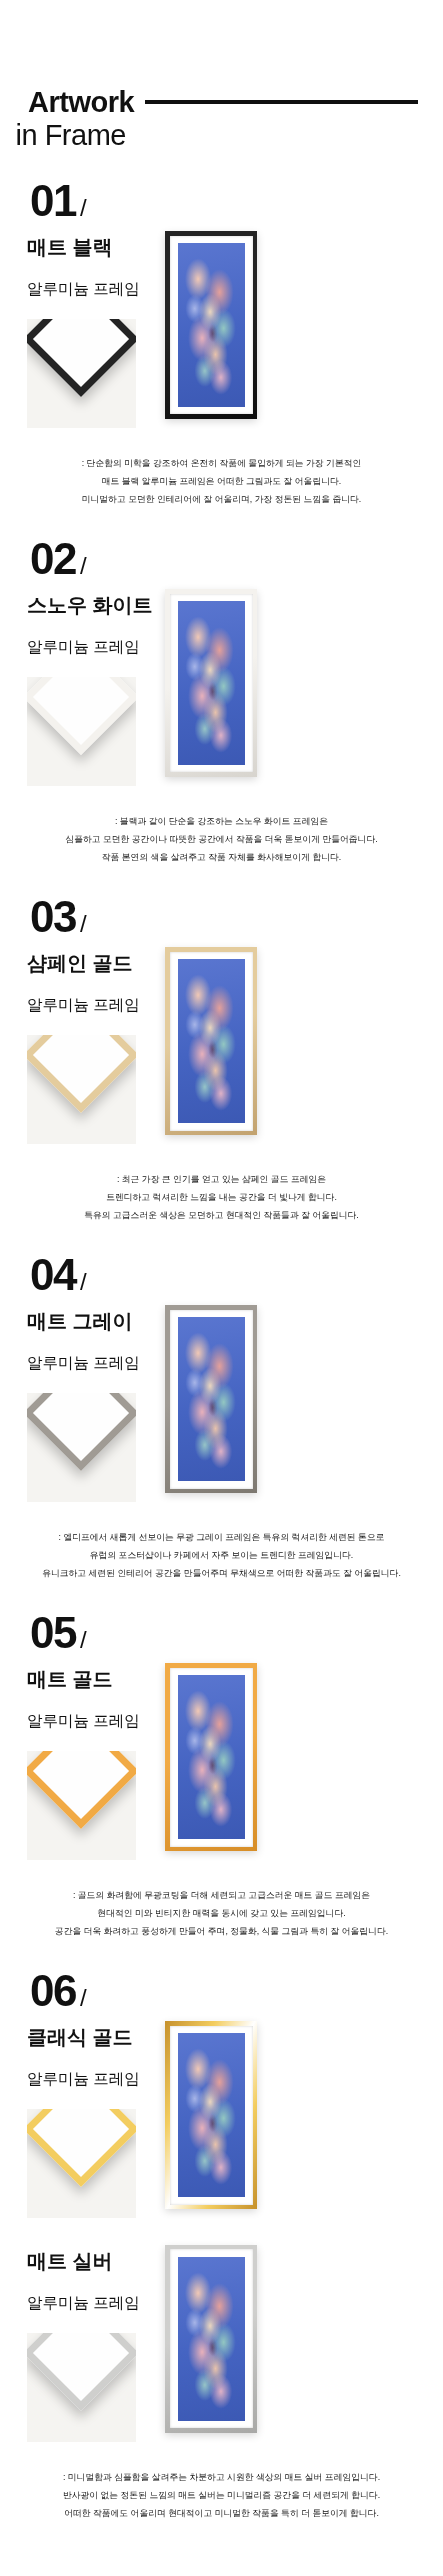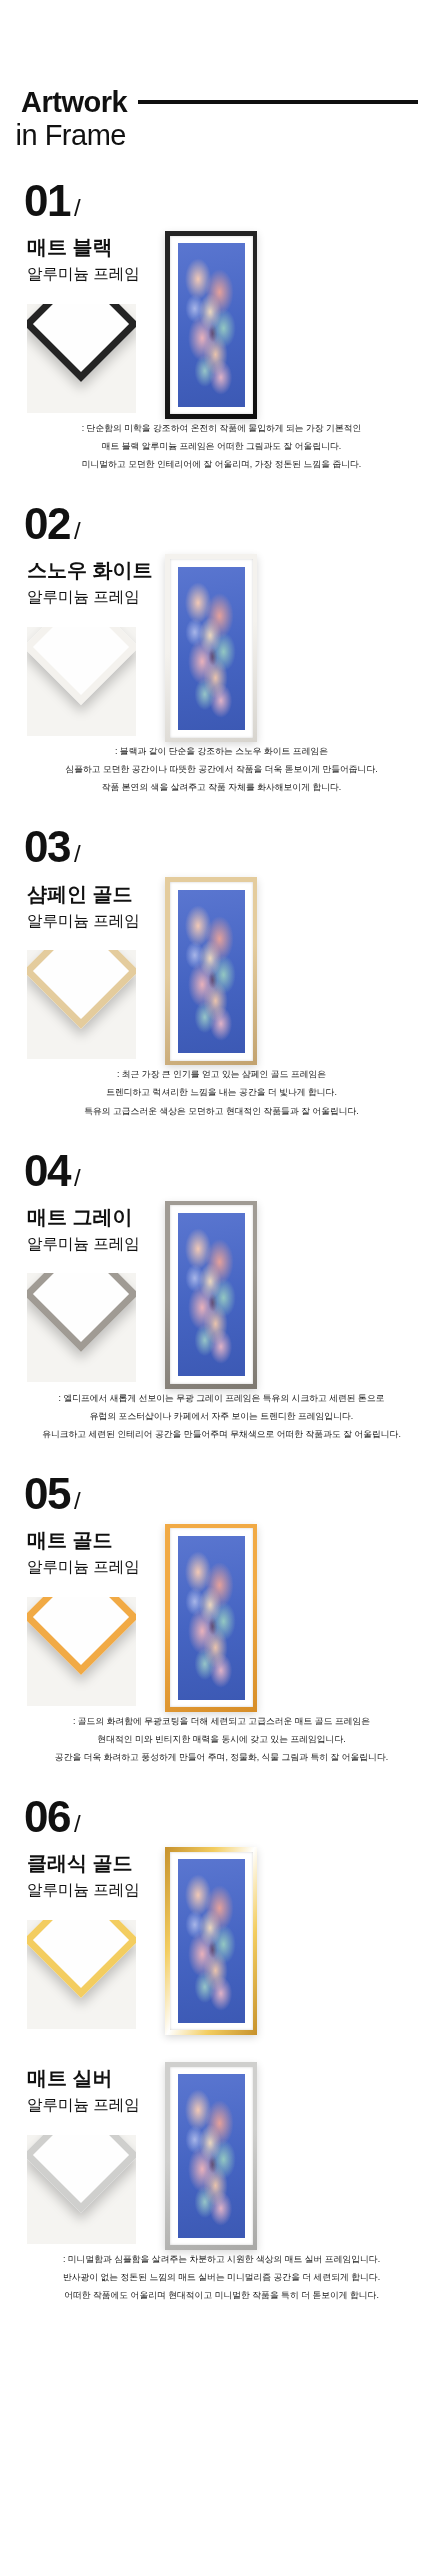--- a/index.html
+++ b/index.html
@@ -6,35 +6,35 @@
   html,body { background:#ffffff; }
   body {
     width:443px;
     font-family:"Liberation Sans","DejaVu Sans",sans-serif;
     color:#111;
   }
   .page { padding:87px 0 26px; }
 
   
   .header { margin-bottom:5.2px; }
-  .header-line1 { display:flex; align-items:center; padding:0 25px 0 21px; }
+  .header-line1 { display:flex; align-items:center; padding:0 25px 0 28px; }
   .brand { font-size:29px; font-weight:800; letter-spacing:-0.5px; line-height:1.05; white-space:nowrap; }
   .rule { flex:1; height:3.6px; background:#101010; margin-left:11.3px; }
   .header-line2 { padding-left:15.5px; font-size:29px; font-weight:400; letter-spacing:-0.5px; line-height:1.05; margin-top:2.1px; }
 
   
   .sec { margin-top:30px; }
 
-  .sec-number { margin-left:24px; font-size:44px; font-weight:800; letter-spacing:-1.5px; line-height:.95; }
+  .sec-number { margin-left:30px; font-size:44px; font-weight:800; letter-spacing:-1.5px; line-height:.95; }
   .sec-number .slash { font-size:24px; font-weight:300; letter-spacing:0; margin-left:4.1px; }
 
   .sec-cols { display:flex; align-items:flex-start; margin:12.4px 0 0 27px; }
   .col-left { width:124px; flex:0 0 auto; }
   .sec-title .t1 { font-size:20px; font-weight:700; line-height:1.3; white-space:nowrap; }
-  .sec-title .t2 { font-size:15.5px; font-weight:400; line-height:1.3; margin-top:4px; white-space:nowrap; }
+  .sec-title .t2 { font-size:15.5px; font-weight:400; line-height:1.3; margin-top:19px; white-space:nowrap; }
 
   
   .corner-photo {
     margin-top:19.6px; width:109px; height:109px;
     position:relative; overflow:hidden; background:#f5f4f1;
   }
   .v-diamond {
     position:absolute; left:13.4px; top:-20.6px; width:82px; height:82px;
     transform:rotate(45deg); background:#fefefe;
     border:7.7px solid var(--f1);
@@ -62,21 +62,21 @@
       radial-gradient(10% 8% at 52% 55%, rgba(90,45,60,.60), transparent 70%),
       radial-gradient(30% 20% at 36% 58%, rgba(247,184,186,.92), transparent 70%),
       radial-gradient(26% 18% at 56% 68%, rgba(250,205,170,.90), transparent 70%),
       radial-gradient(22% 14% at 40% 78%, rgba(165,214,200,.85), transparent 70%),
       radial-gradient(24% 15% at 64% 82%, rgba(246,190,200,.88), transparent 70%),
       radial-gradient(20% 12% at 25% 40%, rgba(190,200,240,.80), transparent 70%),
       linear-gradient(170deg, #5a76d0, #4564c2 55%, #3c59b4);
   }
 
   
-  .sec-desc { text-align:center; font-size:8.8px; line-height:2.05; color:#151515; }
+  .sec-desc { margin-top:26px; text-align:center; font-size:8.8px; line-height:2.05; color:#151515; }
 </style>
 </head>
 <body>
 
 <div class="page">
 
   <div class="header">
     <div class="header-line1">
       <span class="brand">Artwork</span>
       <span class="rule"></span>
@@ -192,21 +192,21 @@
       </div>
       <div class="col-right">
         <div class="framed">
           <div class="mat">
             <div class="painting"></div>
           </div>
         </div>
       </div>
     </div>
     <div class="sec-desc">
-          <div class="desc-line">: 엘디프에서 새롭게 선보이는 무광 그레이 프레임은 특유의 시크하고 세련된 톤으로</div>
+          <div class="desc-line">: 엘디프에서 새롭게 선보이는 무광 그레이 프레임은 특유의 럭셔리한 세련된 톤으로</div>
           <div class="desc-line">유럽의 포스터샵이나 카페에서 자주 보이는 트렌디한 프레임입니다.</div>
           <div class="desc-line">유니크하고 세련된 인테리어 공간을 만들어주며 무채색으로 어떠한 작품과도 잘 어울립니다.</div>
         </div>
   </section>
 
   <section class="sec aluminum portrait" style="--f1: #f1aa45; --f2: #d78e28;">
     <div class="sec-number">
       <span class="num">05</span><span class="slash">/</span>
     </div>
     <div class="sec-cols">

